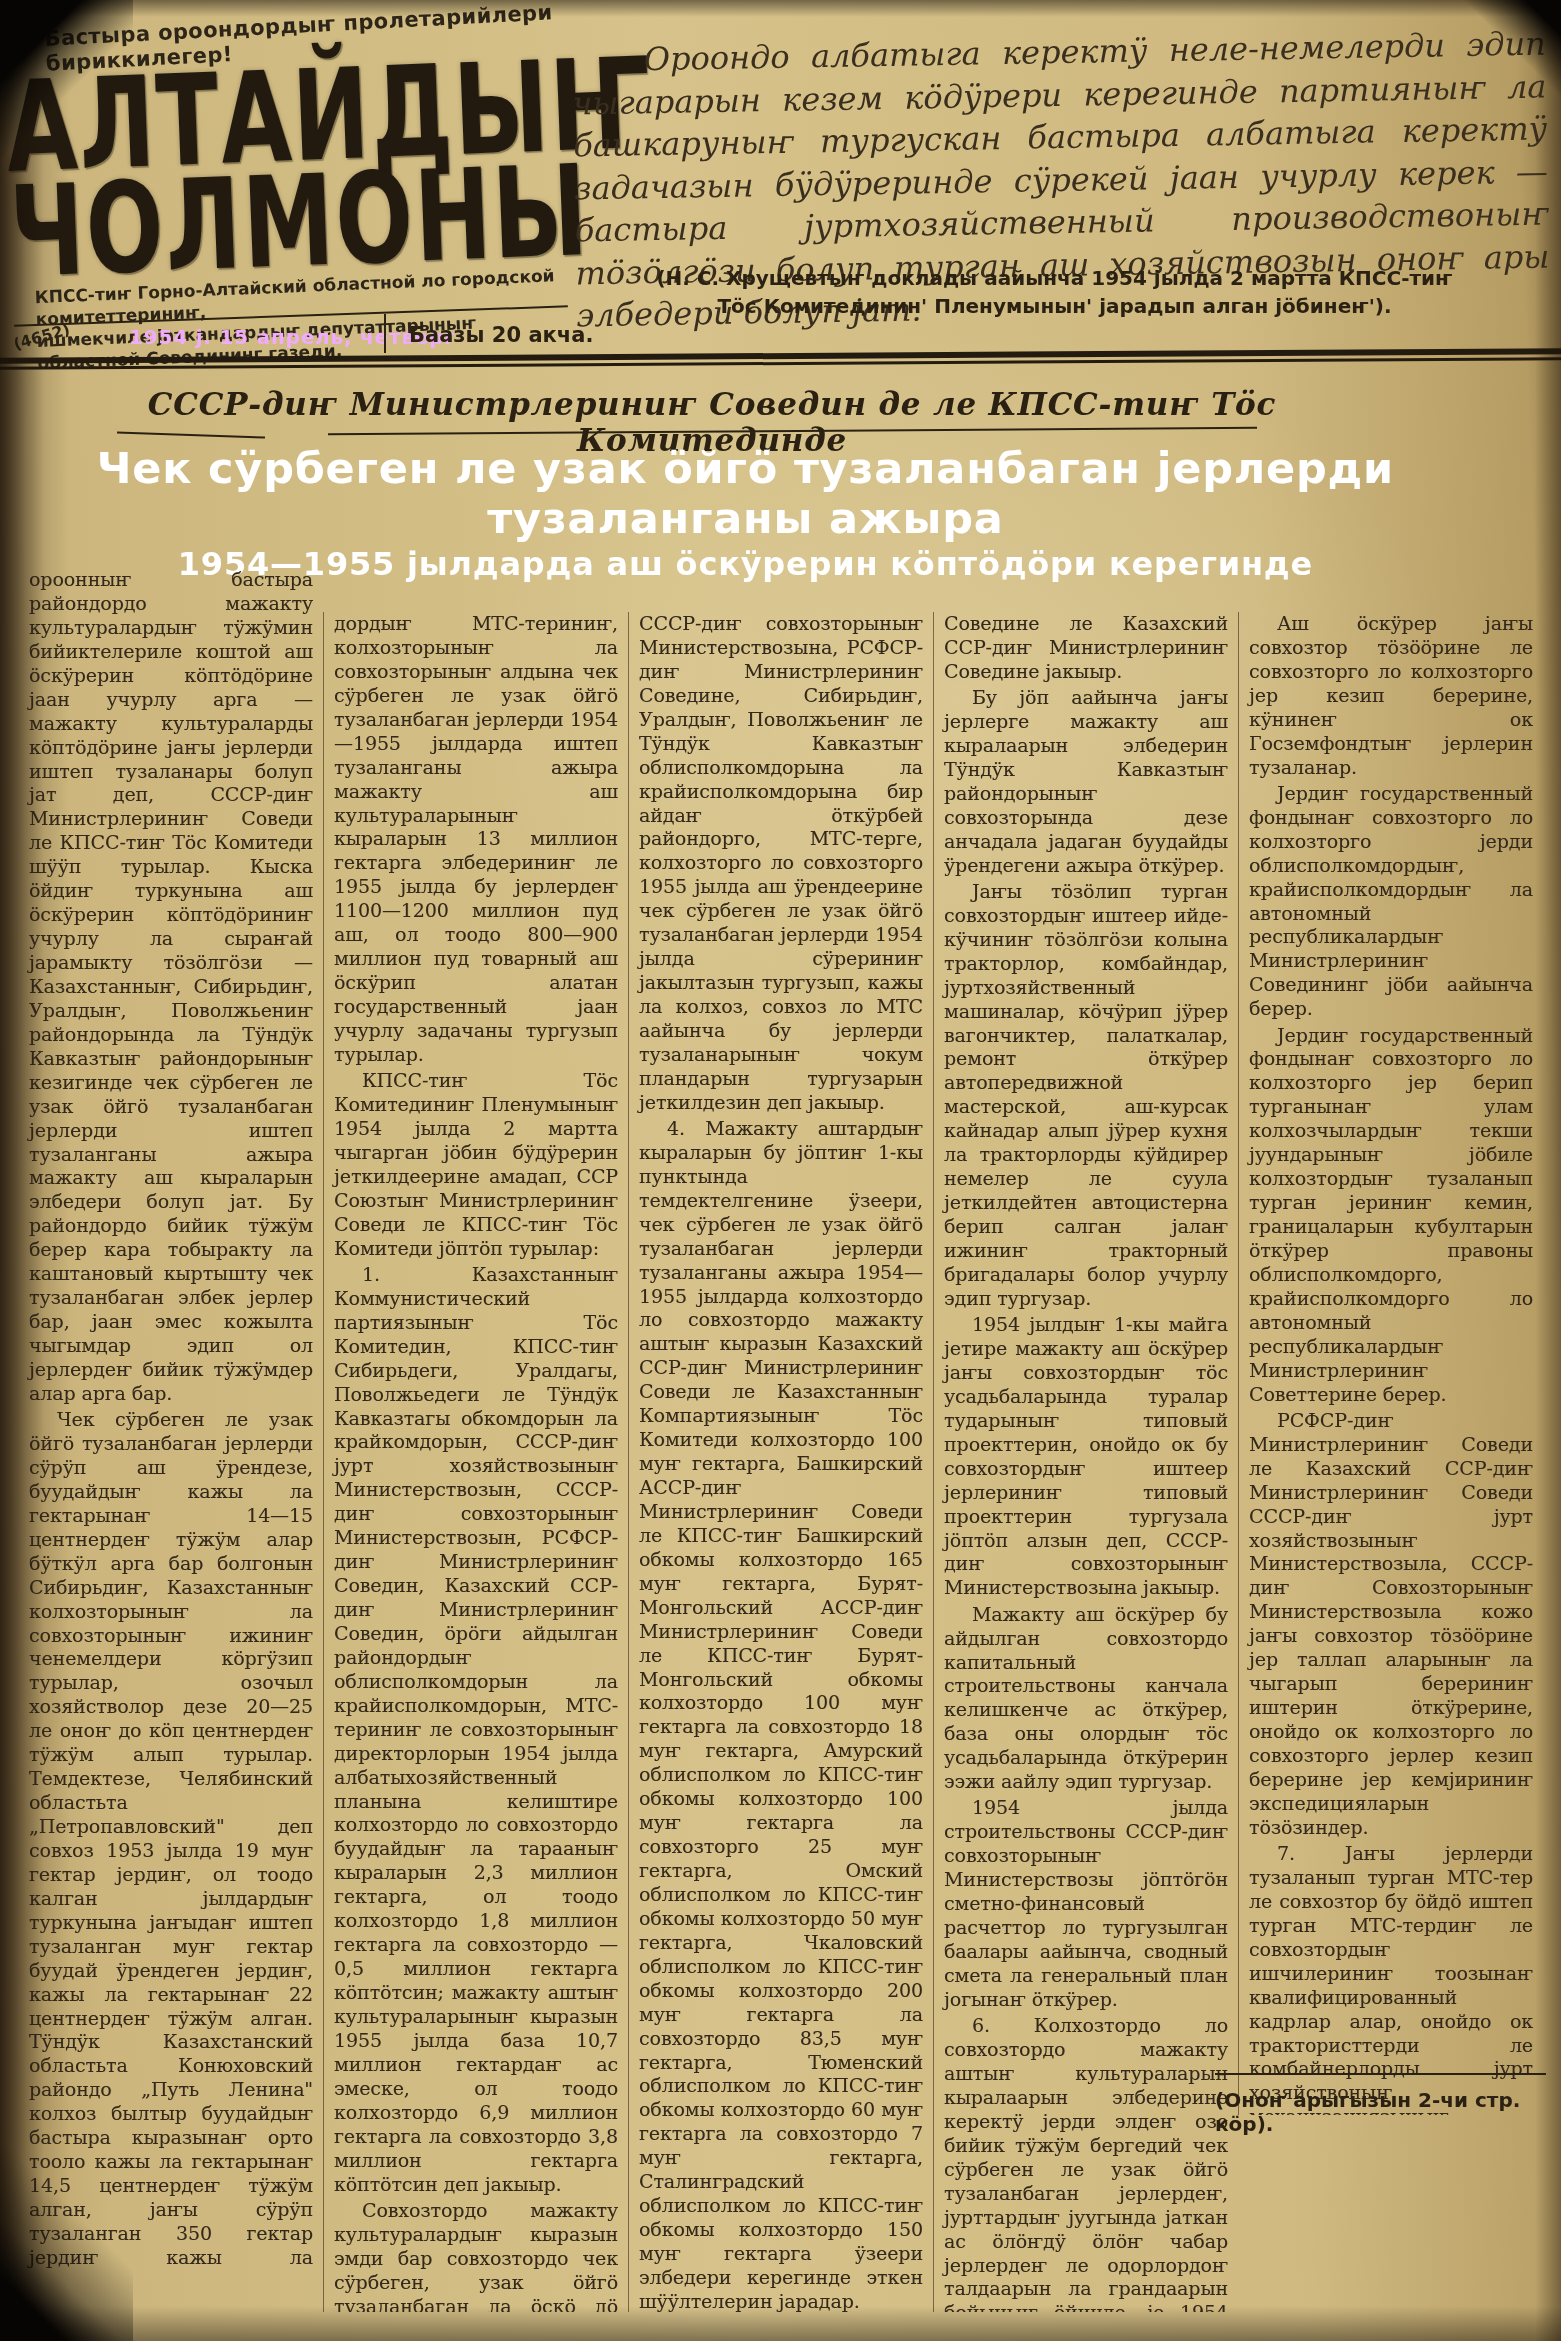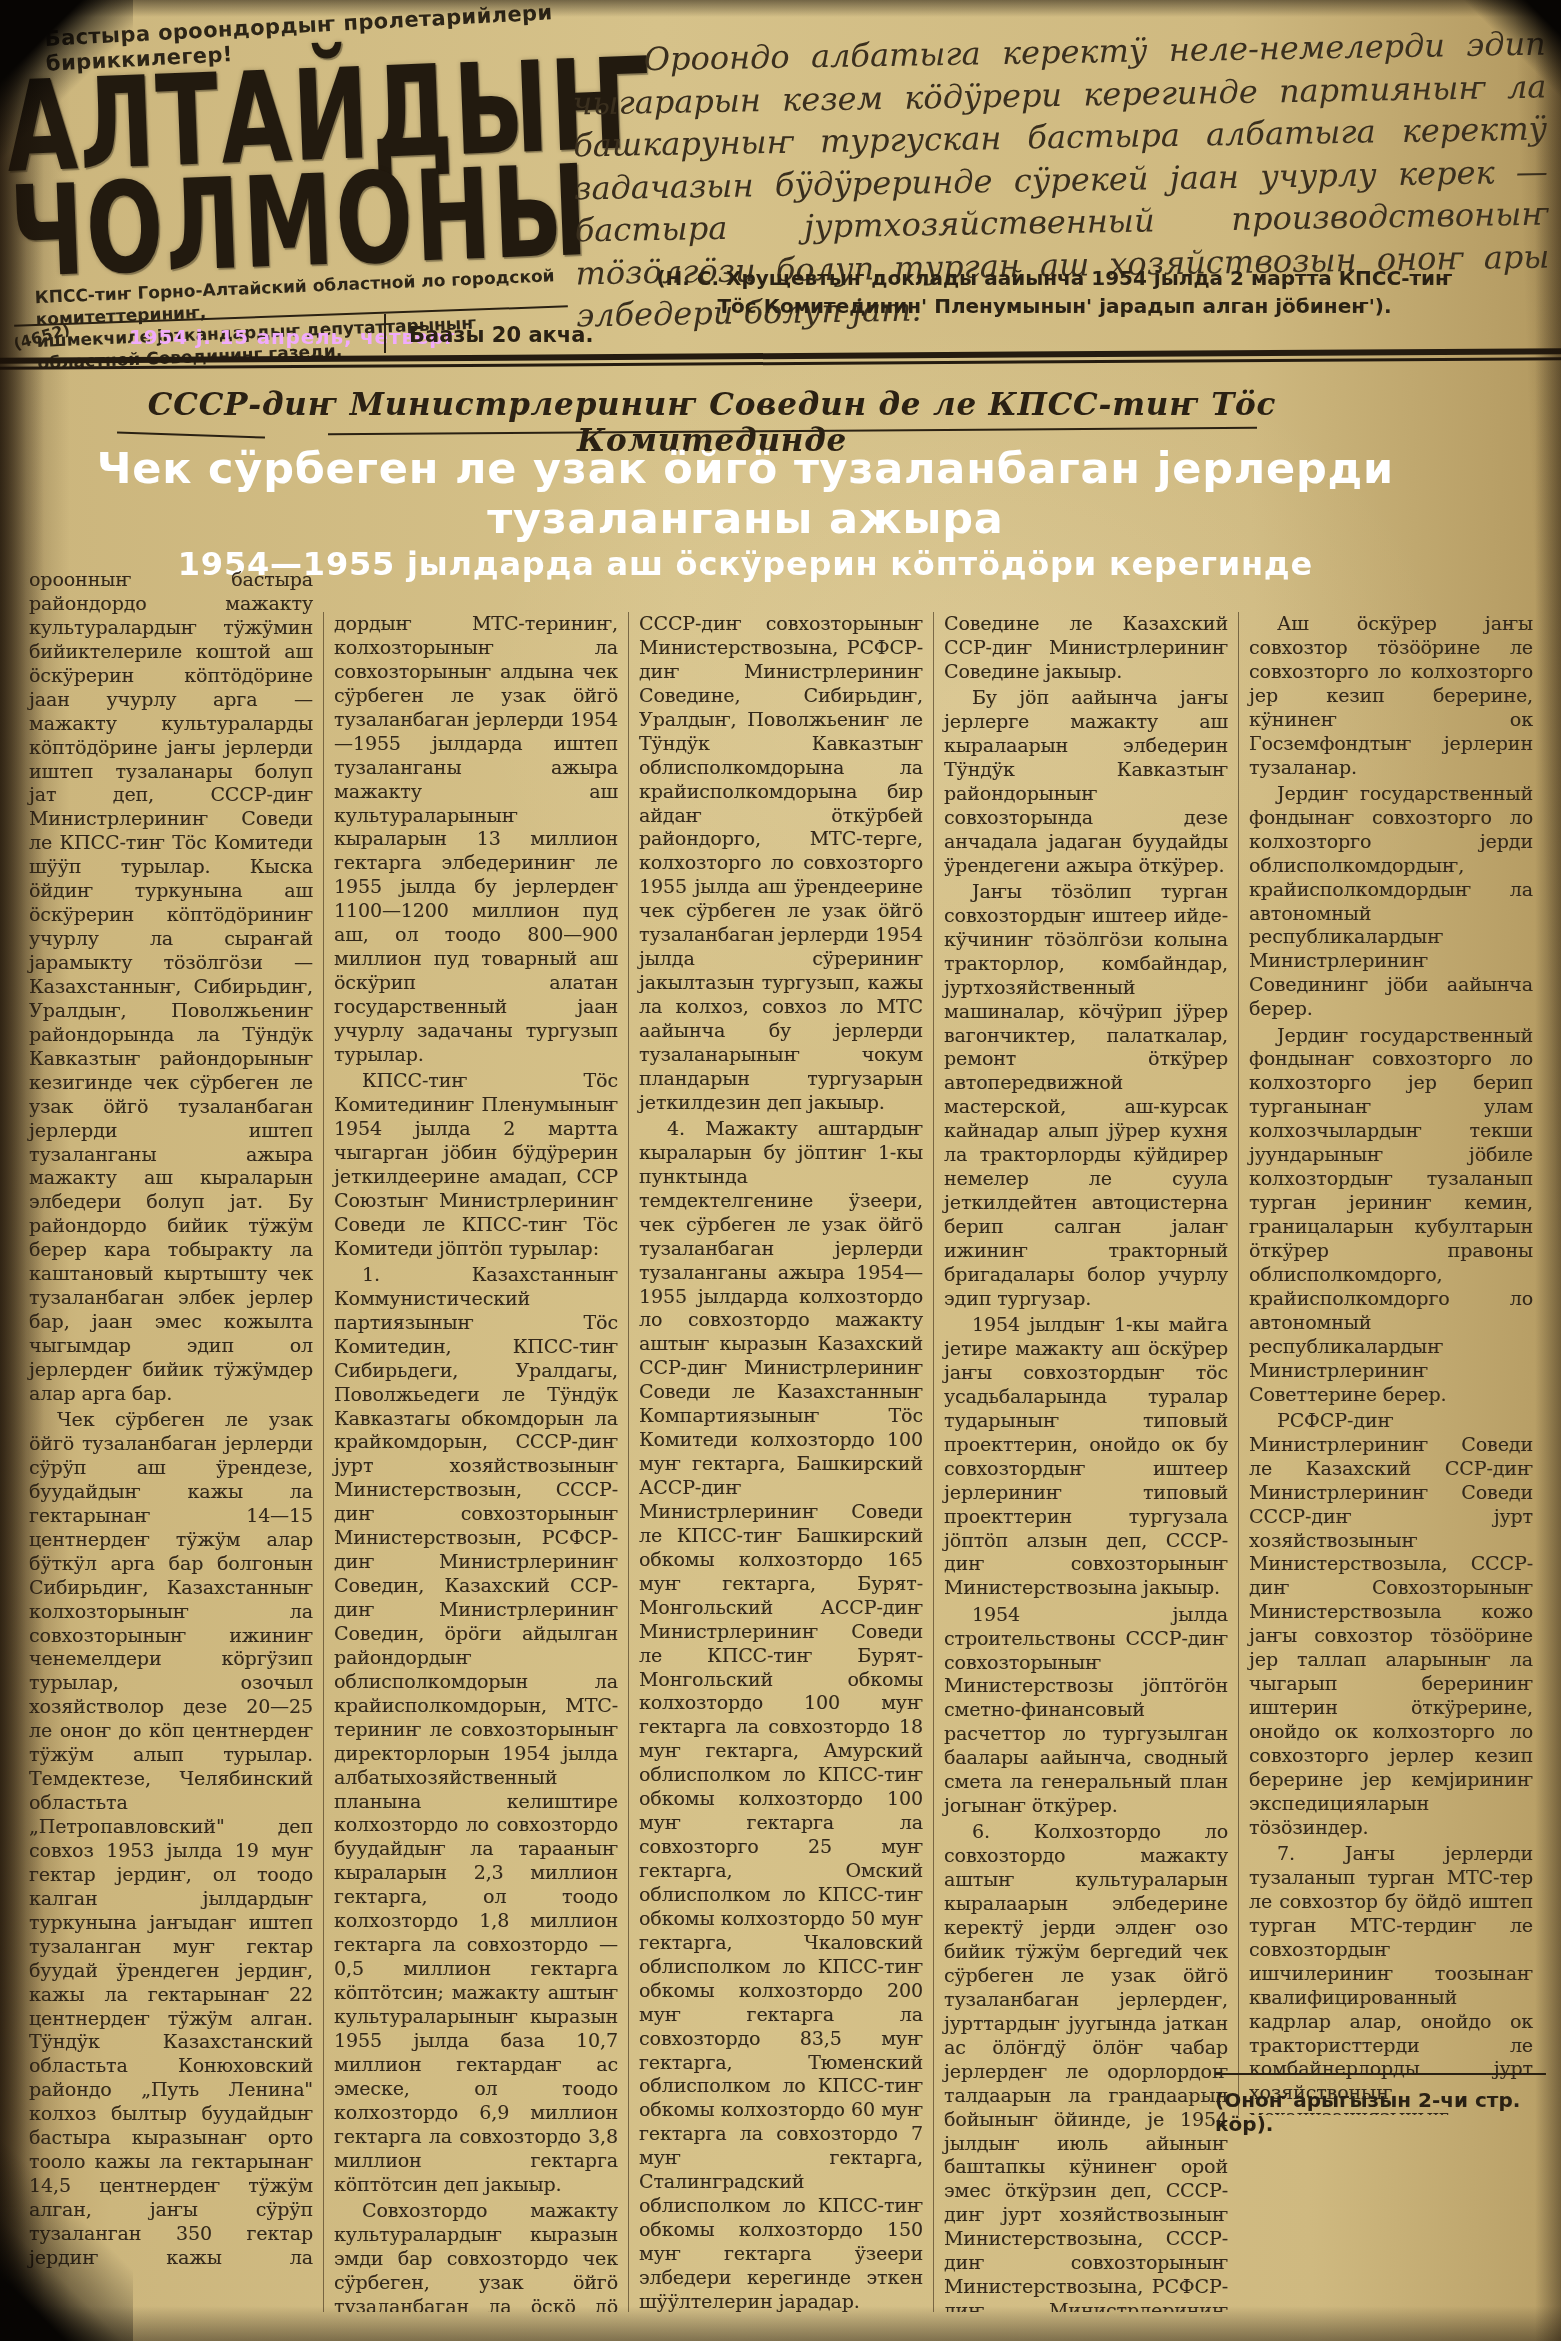--- a/index.html
+++ b/index.html
@@ -119,20 +119,21 @@
       </div>
     <div class="col">
         <p class="cont">СССР-диҥ совхозторыныҥ Министерствозына, РСФСР-диҥ Министрлериниҥ Соведине, Сибирьдиҥ, Уралдыҥ, Поволжьениҥ ле Тӱндӱк Кавказтыҥ облисполкомдорына ла крайисполкомдорына бир айдаҥ ӧткӱрбей райондорго, МТС-терге, колхозторго ло совхозторго 1955 јылда аш ӱрендеерине чек сӱрбеген ле узак ӧйгӧ тузаланбаган јерлерди 1954 јылда сӱрериниҥ јакылтазын тургузып, кажы ла колхоз, совхоз ло МТС аайынча бу јерлерди тузаланарыныҥ чокум пландарын тургузарын јеткилдезин деп јакыыр.</p>
         <p>4. Мажакту аштардыҥ кыраларын бу јӧптиҥ 1-кы пунктында темдектелгенине ӱзеери, чек сӱрбеген ле узак ӧйгӧ тузаланбаган јерлерди тузаланганы ажыра 1954—1955 јылдарда колхозтордо ло совхозтордо мажакту аштыҥ кыразын Казахский ССР-диҥ Министрлериниҥ Соведи ле Казахстанныҥ Компартиязыныҥ Тӧс Комитеди колхозтордо 100 муҥ гектарга, Башкирский АССР-диҥ Министрлериниҥ Соведи ле КПСС-тиҥ Башкирский обкомы колхозтордо 165 муҥ гектарга, Бурят-Монгольский АССР-диҥ Министрлериниҥ Соведи ле КПСС-тиҥ Бурят-Монгольский обкомы колхозтордо 100 муҥ гектарга ла совхозтордо 18 муҥ гектарга, Амурский облисполком ло КПСС-тиҥ обкомы колхозтордо 100 муҥ гектарга ла совхозторго 25 муҥ гектарга, Омский облисполком ло КПСС-тиҥ обкомы колхозтордо 50 муҥ гектарга, Чкаловский облисполком ло КПСС-тиҥ обкомы колхозтордо 200 муҥ гектарга ла совхозтордо 83,5 муҥ гектарга, Тюменский облисполком ло КПСС-тиҥ обкомы колхозтордо 60 муҥ гектарга ла совхозтордо 7 муҥ гектарга, Сталинградский облисполком ло КПСС-тиҥ обкомы колхозтордо 150 муҥ гектарга ӱзеери элбедери керегинде эткен шӱӱлтелерин јарадар.</p>
       </div>
     <div class="col">
         <p class="cont">Соведине ле Казахский ССР-диҥ Министрлериниҥ Соведине јакыыр.</p>
         <p>Бу јӧп аайынча јаҥы јерлерге мажакту аш кыралаарын элбедерин Тӱндӱк Кавказтыҥ райондорыныҥ совхозторында дезе анчадала јадаган буудайды ӱрендегени ажыра ӧткӱрер.</p>
         <p>Јаҥы тӧзӧлип турган совхозтордыҥ иштеер ийде-кӱчиниҥ тӧзӧлгӧзи колына тракторлор, комбайндар, јуртхозяйственный машиналар, кӧчӱрип јӱрер вагончиктер, палаткалар, ремонт ӧткӱрер автопередвижной мастерской, аш-курсак кайнадар алып јӱрер кухня ла тракторлорды кӱйдирер немелер ле суула јеткилдейтен автоцистерна берип салган јалаҥ ижиниҥ тракторный бригадалары болор учурлу эдип тургузар.</p>
         <p>1954 јылдыҥ 1-кы майга јетире мажакту аш ӧскӱрер јаҥы совхозтордыҥ тӧс усадьбаларында туралар тударыныҥ типовый проекттерин, онойдо ок бу совхозтордыҥ иштеер јерлериниҥ типовый проекттерин тургузала јӧптӧп алзын деп, СССР-диҥ совхозторыныҥ Министерствозына јакыыр.</p>
+        <p>Мажакту аш ӧскӱрер бу айдылган совхозтордо капитальный строительствоны канчала келишкенче ас ӧткӱрер, база оны олордыҥ тӧс усадьбаларында ӧткӱрерин ээжи аайлу эдип тургузар.</p>
         <p>1954 јылда строительствоны СССР-диҥ совхозторыныҥ Министерствозы јӧптӧгӧн сметно-финансовый расчеттор ло тургузылган баалары аайынча, сводный смета ла генеральный план јогынаҥ ӧткӱрер.</p>
         <p>6. Колхозтордо ло совхозтордо мажакту аштыҥ культураларын кыралаарын элбедерине керектӱ јерди элдеҥ озо бийик тӱжӱм бергедий чек сӱрбеген ле узак ӧйгӧ тузаланбаган јерлердеҥ, јурттардыҥ јуугында јаткан ас ӧлӧҥдӱ ӧлӧҥ чабар јерлердеҥ ле одорлордоҥ талдаарын ла грандаарын бойыныҥ ӧйинде, је 1954 јылдыҥ июль айыныҥ баштапкы кӱнинеҥ орой эмес ӧткӱрзин деп, СССР-диҥ јурт хозяйствозыныҥ Министерствозына, СССР-диҥ совхозторыныҥ Министерствозына, РСФСР-диҥ Министрлериниҥ Соведине, Казахский ССР-диҥ Министрлериниҥ Соведине јербойлорындагы советский ле јуртхозяйственный органдарга јакыыр.</p>
       </div>
     <div class="col">
         <p>Аш ӧскӱрер јаҥы совхозтор тӧзӧӧрине ле совхозторго ло колхозторго јер кезип берерине, кӱнинеҥ ок Госземфондтыҥ јерлерин тузаланар.</p>
         <p>Јердиҥ государственный фондынаҥ совхозторго ло колхозторго јерди облисполкомдордыҥ, крайисполкомдордыҥ ла автономный республикалардыҥ Министрлериниҥ Соведининг јӧби аайынча берер.</p>
         <p>Јердиҥ государственный фондынаҥ совхозторго ло колхозторго јер берип турганынаҥ улам колхозчылардыҥ текши јуундарыныҥ јӧбиле колхозтордыҥ тузаланып турган јериниҥ кемин, границаларын кубултарын ӧткӱрер правоны облисполкомдорго, крайисполкомдорго ло автономный республикалардыҥ Министрлериниҥ Советтерине берер.</p>
         <p>РСФСР-диҥ Министрлериниҥ Соведи ле Казахский ССР-диҥ Министрлериниҥ Соведи СССР-диҥ јурт хозяйствозыныҥ Министерствозыла, СССР-диҥ Совхозторыныҥ Министерствозыла кожо јаҥы совхозтор тӧзӧӧрине јер таллап аларыныҥ ла чыгарып берериниҥ иштерин ӧткӱрерине, онойдо ок колхозторго ло совхозторго јерлер кезип берерине јер кемјириниҥ экспедицияларын тӧзӧзиндер.</p>
         <p>7. Јаҥы јерлерди тузаланып турган МТС-тер ле совхозтор бу ӧйдӧ иштеп турган МТС-тердиҥ ле совхозтордыҥ ишчилериниҥ тоозынаҥ квалифицированный кадрлар алар, онойдо ок трактористтерди ле комбайнерлорды јурт хозяйствоныҥ механизациязыныҥ ремесленный училищелеринеҥ ле МТС-тердеги ле совхозтордогы ӧткӱрилип турган курстарда белетеери ажыра алар эдип тургузар.</p>
       </div>

